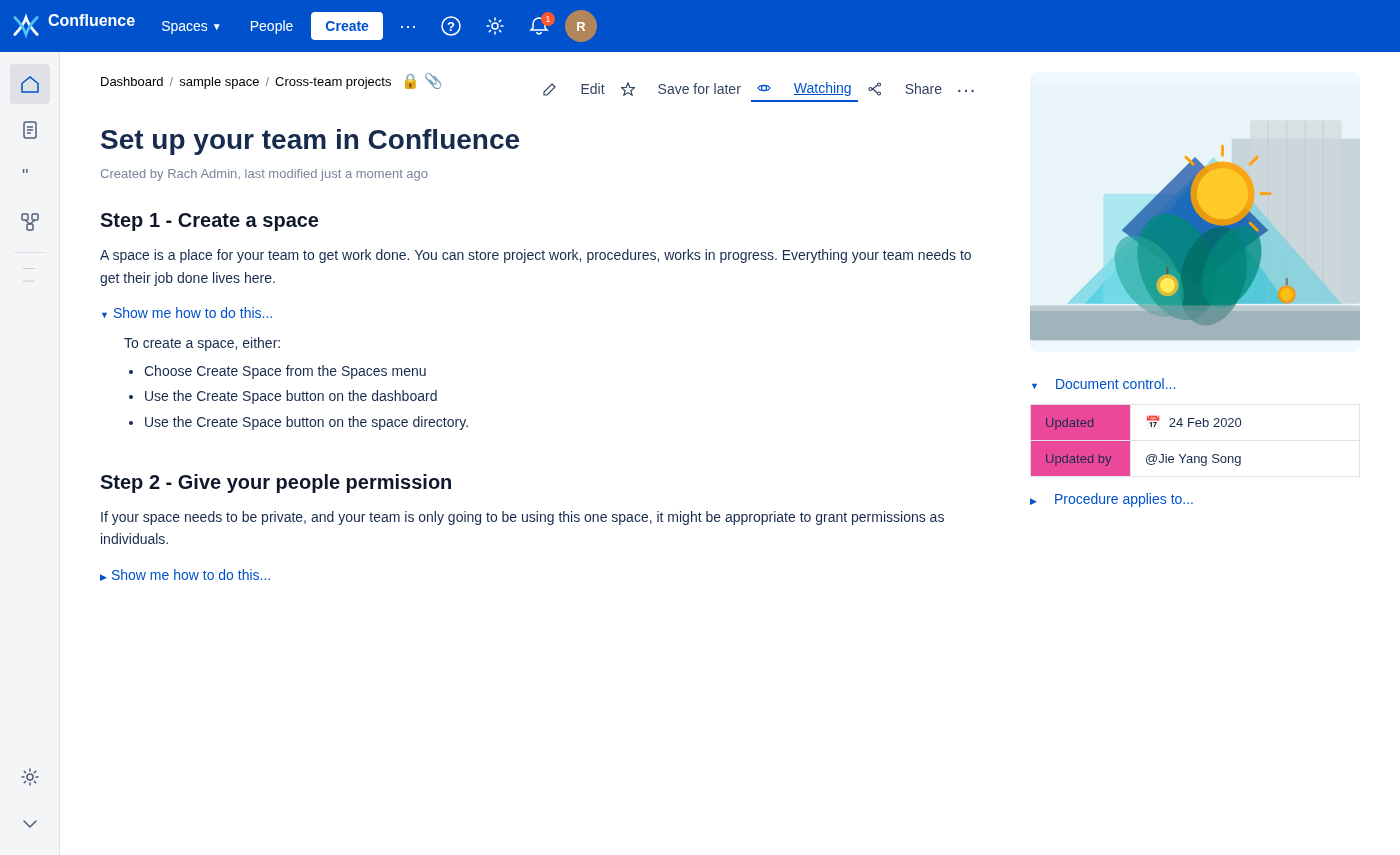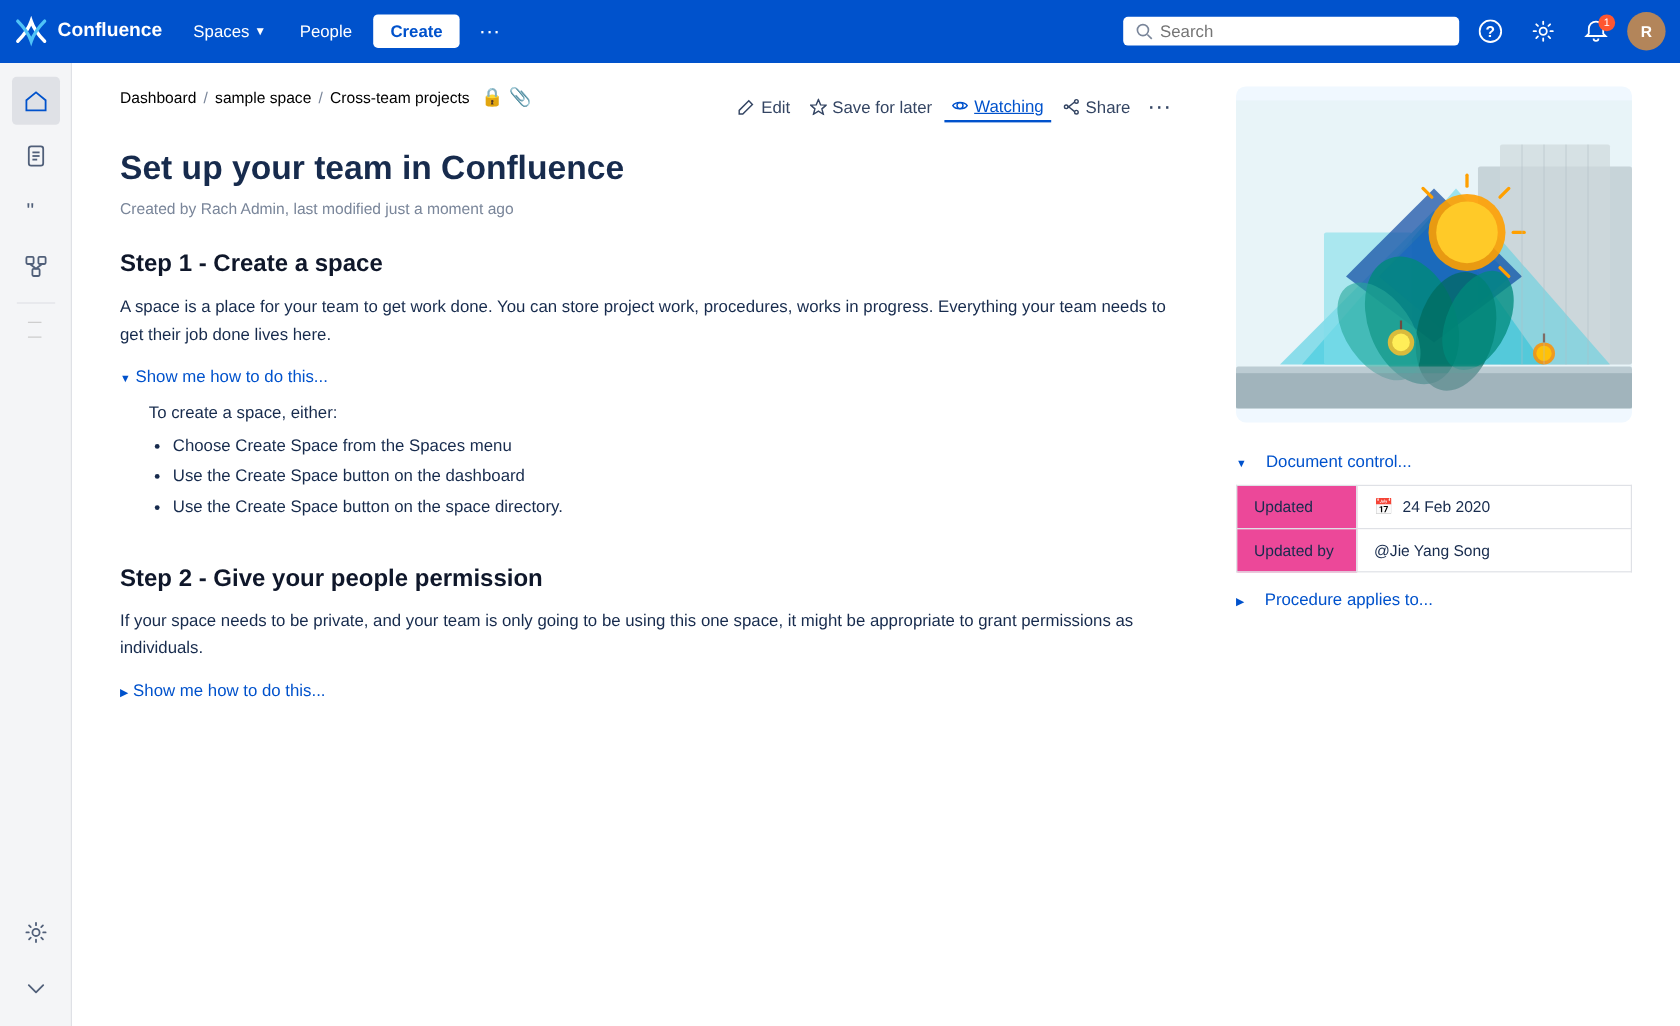--- a/index.html
+++ b/index.html
@@ -3,21 +3,21 @@
   <meta charset="utf-8">
   <style>
     * { box-sizing: border-box; margin: 0; padding: 0; }
     body { font-family: -apple-system, BlinkMacSystemFont, 'Segoe UI', sans-serif; font-size: 14px; background: #fff; }
 
     
     .topnav {
       display: flex; align-items: center; background: #0052cc; height: 52px;
       padding: 0 12px; gap: 8px; position: fixed; top: 0; left: 0; right: 0; z-index: 100;
     }
-    .logo-area { display: flex; align-items: center; gap: 8px; color: #fff; font-weight: 700; font-size: 16px; margin-right: 8px; }
+    .logo-area { display: flex; align-items: flex-start; gap: 8px; color: #fff; font-weight: 700; font-size: 16px; margin-right: 8px; }
     .logo-icon { width: 28px; height: 28px; }
     .nav-btn {
       color: #fff; background: transparent; border: none; cursor: pointer;
       font-size: 14px; padding: 6px 10px; border-radius: 4px; display: flex; align-items: center; gap: 4px;
     }
     .nav-create {
       background: #fff; color: #0052cc; border: none; border-radius: 4px;
       font-weight: 600; font-size: 14px; padding: 6px 14px; cursor: pointer;
     }
     .nav-more { background: transparent; border: none; color: #fff; font-size: 18px; cursor: pointer; padding: 4px 8px; }
@@ -60,21 +60,21 @@
     .sidebar-right { width: 360px; padding: 20px 20px 20px 10px; flex-shrink: 0; }
 
     
     .breadcrumb { display: flex; align-items: center; gap: 6px; font-size: 13px; color: #0052cc; margin-bottom: 16px; flex-wrap: wrap; }
     .breadcrumb a { color: #000000; text-decoration: none; }
     .breadcrumb-sep { color: #7a869a; }
     .breadcrumb-icons { display: flex; gap: 4px; align-items: center; margin-left: 4px; }
     .breadcrumb-icon { color: #7a869a; font-size: 15px; }
     .toolbar-btn {
       background: none; border: none; cursor: pointer; color: #344563;
-      font-size: 14px; display: flex; align-items: center; gap: 5px; padding: 4px 6px;
+      font-size: 14px; display: flex; align-items: center; gap: 23px; padding: 4px 6px;
     }
     .toolbar-btn.active { color: #0052cc; border-bottom: 2px solid #0052cc; }
     .toolbar-more { background: none; border: none; cursor: pointer; color: #344563; font-size: 20px; padding: 0 4px; }
 
     
     .page-title { font-size: 28px; font-weight: 700; color: #172b4d; margin-bottom: 8px; line-height: 1.3; }
     .page-meta { font-size: 13px; color: #7a869a; margin-bottom: 28px; }
 
     
     .content-h2 { font-size: 20px; font-weight: 700; color: #0f172a; margin-bottom: 12px; margin-top: 24px; }
@@ -116,27 +116,20 @@
   </div>
   <button class="nav-btn">
     <span>Spaces</span>
     <span style="font-size:10px;">▼</span>
   </button>
   <button class="nav-btn">
     <span>People</span>
   </button>
   <button class="nav-create">Create</button>
   <button class="nav-more">···</button>
-  <div class="search-bar">
-    <svg width="16" height="16" viewBox="0 0 16 16" fill="#7a869a">
-      <circle cx="7" cy="7" r="5" stroke="#7a869a" stroke-width="1.5" fill="none"></circle>
-      <line x1="11" y1="11" x2="15" y2="15" stroke="#7a869a" stroke-width="1.5"></line>
-    </svg>
-    <input type="text" placeholder="Search" style="">
-  </div>
   <button class="nav-icon-btn">
     <svg width="20" height="20" viewBox="0 0 20 20" fill="white">
         <circle cx="10" cy="10" r="9" stroke="white" stroke-width="1.5" fill="none"></circle>
         <text x="10" y="15" text-anchor="middle" fill="white" font-size="13" font-weight="bold">?</text>
       </svg>
   </button>
   <button class="nav-icon-btn">
     <svg width="20" height="20" viewBox="0 0 20 20" fill="none">
       <circle cx="10" cy="10" r="3" stroke="white" stroke-width="1.5"></circle>
       <path d="M10 2v2M10 16v2M2 10h2M16 10h2M4.22 4.22l1.41 1.41M14.37 14.37l1.41 1.41M4.22 15.78l1.41-1.41M14.37 5.63l1.41-1.41" stroke="white" stroke-width="1.5" stroke-linecap="round"></path>

